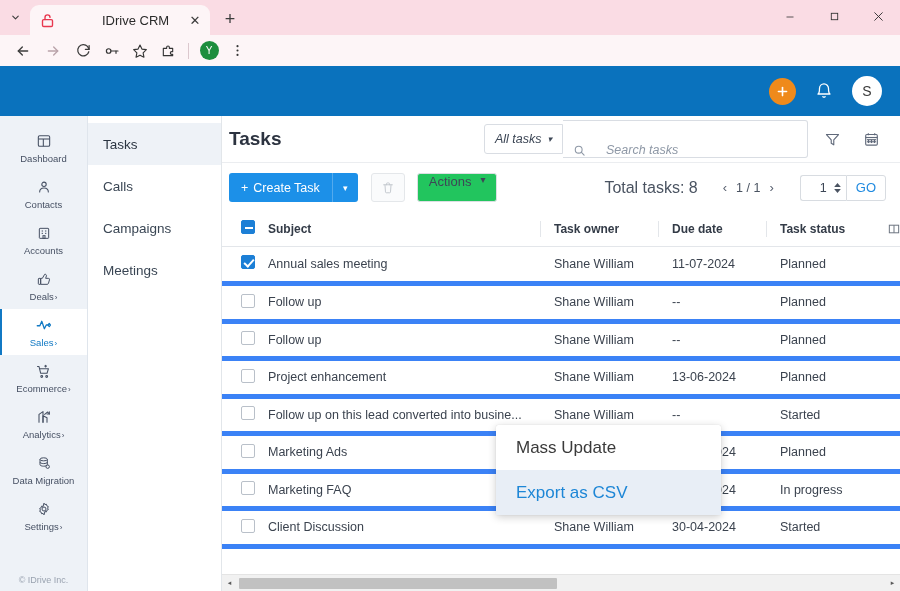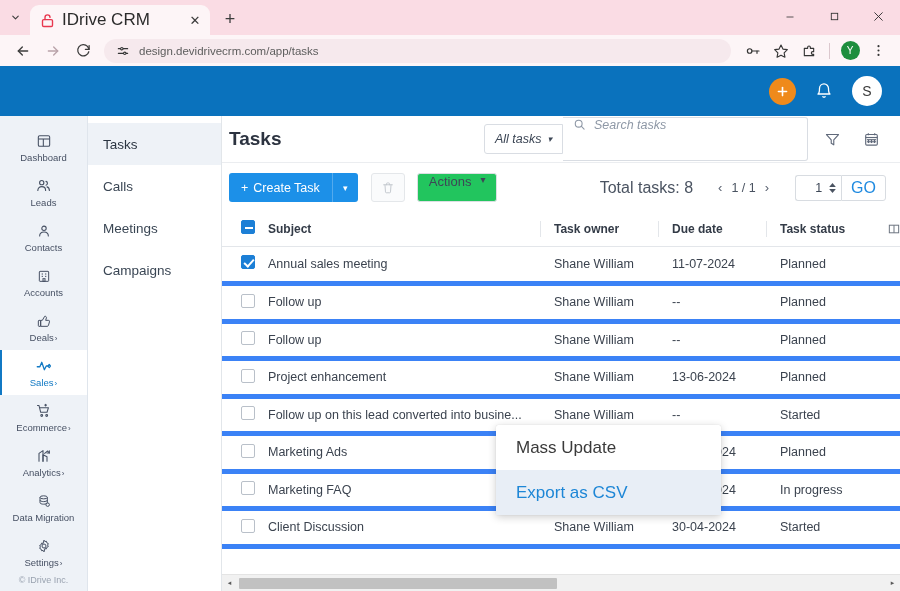--- a/index.html
+++ b/index.html
@@ -20,22 +20,22 @@
     width: 30px; height: 35px; display: flex; align-items: center; justify-content: center;
     color: #3c3c3c;
   }
   .tab {
     position: relative; width: 180px; height: 30px;
     background: #fdf5f7; border-radius: 9px 9px 0 0;
     display: flex; align-items: center; padding: 0 6px 0 10px; gap: 7px;
   }
   .tab-favicon { width: 15px; height: 15px; flex: 0 0 15px; }
   .tab-title {
-    flex: 1; font-size: 17px; color: #2b2b2b; white-space: nowrap;
-    overflow: hidden; text-overflow: ellipsis;
+    flex: 1; font-size: 13px; color: #2b2b2b; white-space: nowrap;
+    overflow: hidden; text-overflow: ellipsis; margin-left: 40px;
   }
   .tab-close {
     width: 18px; height: 18px; display: flex; align-items: center; justify-content: center;
     border-radius: 50%; color: #3c3c3c; font-size: 13px; line-height: 1;
   }
   .tab-new {
     width: 28px; height: 28px; margin-left: 6px; margin-bottom: 2px;
     display: flex; align-items: center; justify-content: center;
     color: #3c3c3c; font-size: 18px; line-height: 1;
   }
@@ -136,23 +136,23 @@
     padding: 0 14px 0 7px; border-bottom: 1px solid #ebedf0;
   }
   .page-title { font-size: 19px; color: #2c3340; font-weight: 600; }
   .head-right { margin-left: auto; display: flex; align-items: center; gap: 0; font-style: italic; }
   .sel-btn {
     height: 30px; border: 1px solid #d9dde3; border-radius: 3px 0 0 3px; background: #fff;
     display: flex; align-items: center; gap: 6px; padding: 0 10px;
     font-size: 12.5px; color: #3d4756;
   }
   .search-box {
-    height: 44px; width: 245px; border: 1px solid #d9dde3; border-left: none;
+    height: 38px; width: 245px; border: 1px solid #d9dde3; border-left: none;
     border-radius: 0 3px 3px 0; background: #fff;
-    display: flex; align-items: flex-start; gap: 8px; padding: 0 10px;
+    display: flex; align-items: flex-end; gap: 20px; padding: 0 10px;
   }
   .search-ph { font-size: 12.5px; color: #8e98a6; }
   .head-icon {
     width: 30px; height: 30px; margin-left: 9px; display: flex;
     align-items: center; justify-content: center; color: #60697a;
   }
 
   .toolbar {
     height: 49px; flex: 0 0 49px; display: flex; align-items: center;
     padding: 0 14px 0 7px;
@@ -181,21 +181,21 @@
     height: 26px; width: 46px; border: 1px solid #d8dce1; border-right: none;
     border-radius: 3px 0 0 3px; display: flex; align-items: center; justify-content: center;
     font-size: 12.5px; color: #3d4756; position: relative;
   }
   .spinner {
     position: absolute; right: 5px; top: 50%; transform: translateY(-50%);
     display: flex; flex-direction: column; gap: 2px; color: #4a5361;
   }
   .go-btn {
     height: 26px; padding: 0 9px; border: 1px solid #d8dce1; border-radius: 0 3px 3px 0;
-    background: #fff; color: #1f8ae0; font-size: 16px;
+    background: #fff; color: #1f8ae0; font-size: 13px;
     display: flex; align-items: center;
   }
 
   
   .table-wrap { flex: 1; min-height: 0; overflow: hidden; position: relative; }
   .tbl { width: 100%; border-collapse: collapse; table-layout: fixed; }
   .tbl th, .tbl td {
     text-align: left; font-weight: normal; padding: 0;
     border-bottom: 5px solid #3b82f6; vertical-align: middle;
   }
@@ -314,31 +314,20 @@
           <line x1="5" y1="12" x2="19" y2="12"></line>
           <polyline points="13 6 19 12 13 18"></polyline>
         </svg>
     </div>
     <div class="nav-btn">
       <svg width="15" height="15" viewBox="0 0 24 24" fill="none" stroke="currentColor" stroke-width="2" stroke-linecap="round" stroke-linejoin="round">
           <polyline points="21 4 21 10 15 10"></polyline>
           <path d="M20.5 14a9 9 0 1 1-2.1-8.5L21 10"></path>
         </svg>
     </div>
-    <div class="omnibox">
-      <span class="bar-icon" style="width:15px;flex:0 0 15px">
-        <svg width="14" height="14" viewBox="0 0 24 24" fill="none" stroke="currentColor" stroke-width="1.9" stroke-linecap="round">
-            <line x1="4" y1="8" x2="20" y2="8"></line>
-            <line x1="4" y1="16" x2="20" y2="16"></line>
-            <circle cx="10" cy="8" r="2.1" fill="#fdf5f7"></circle>
-            <circle cx="15" cy="16" r="2.1" fill="#fdf5f7"></circle>
-          </svg>
-      </span>
-      <span class="omnibox-url">design.devidrivecrm.com/app/tasks</span>
-    </div>
     <div class="bar-icon">
       <svg width="16" height="16" viewBox="0 0 24 24" fill="none" stroke="currentColor" stroke-width="1.8" stroke-linecap="round">
           <circle cx="7" cy="12" r="3.4"></circle>
           <line x1="10.4" y1="12" x2="21" y2="12"></line>
           <line x1="18" y1="12" x2="18" y2="15.5"></line>
         </svg>
     </div>
     <div class="bar-icon">
       <svg width="16" height="16" viewBox="0 0 24 24" fill="none" stroke="currentColor" stroke-width="1.7" stroke-linejoin="round">
           <polygon points="12 3 14.9 9.1 21.5 10 16.7 14.7 17.9 21.3 12 18.2 6.1 21.3 7.3 14.7 2.5 10 9.1 9.1"></polygon>
@@ -390,31 +379,20 @@
               <svg width="16" height="16" viewBox="0 0 24 24" fill="none" stroke="currentColor" stroke-width="1.6">
                 <rect x="3.5" y="4" width="17" height="16" rx="2"></rect>
                 <line x1="3.5" y1="9" x2="20.5" y2="9"></line>
                 <line x1="11" y1="9" x2="11" y2="20"></line>
               </svg>
             </span>
           <span class="rail-label">Dashboard</span>
         </div>
         <div class="rail-item">
           <span class="rail-icon">
-              <svg width="17" height="17" viewBox="0 0 24 24" fill="none" stroke="currentColor" stroke-width="1.6" stroke-linecap="round">
-                <circle cx="9.5" cy="8" r="3"></circle>
-                <path d="M4 19c0-3.2 2.5-5.4 5.5-5.4S15 15.8 15 19"></path>
-                <path d="M15.5 6.2a2.8 2.8 0 0 1 0 5.4"></path>
-                <path d="M17 13.9c2 .7 3.3 2.5 3.3 5.1"></path>
-              </svg>
-            </span>
-          <span class="rail-label">Leads</span>
-        </div>
-        <div class="rail-item">
-          <span class="rail-icon">
               <svg width="16" height="16" viewBox="0 0 24 24" fill="none" stroke="currentColor" stroke-width="1.6" stroke-linecap="round">
                 <circle cx="12" cy="8" r="3.3"></circle>
                 <path d="M5.5 19.5c0-3.6 2.9-6.1 6.5-6.1s6.5 2.5 6.5 6.1"></path>
               </svg>
             </span>
           <span class="rail-label">Contacts</span>
         </div>
         <div class="rail-item">
           <span class="rail-icon">
               <svg width="16" height="16" viewBox="0 0 24 24" fill="none" stroke="currentColor" stroke-width="1.5">
@@ -487,22 +465,22 @@
               </svg>
             </span>
           <span class="rail-label"><span>Settings</span><span class="rail-caret">›</span></span>
         </div>
         <div class="rail-footer">© IDrive Inc.</div>
       </nav>
 
       <nav class="subnav">
         <div class="subnav-item active">Tasks</div>
         <div class="subnav-item">Calls</div>
+        <div class="subnav-item">Campaigns</div>
         <div class="subnav-item">Meetings</div>
-        <div class="subnav-item">Campaigns</div>
       </nav>
 
       <section class="content">
 
         <div class="content-head">
           <span class="page-title">Tasks</span>
           <div class="head-right">
             <div class="sel-btn">
               <span>All tasks</span>
               <span style="font-size:9px">▾</span>

